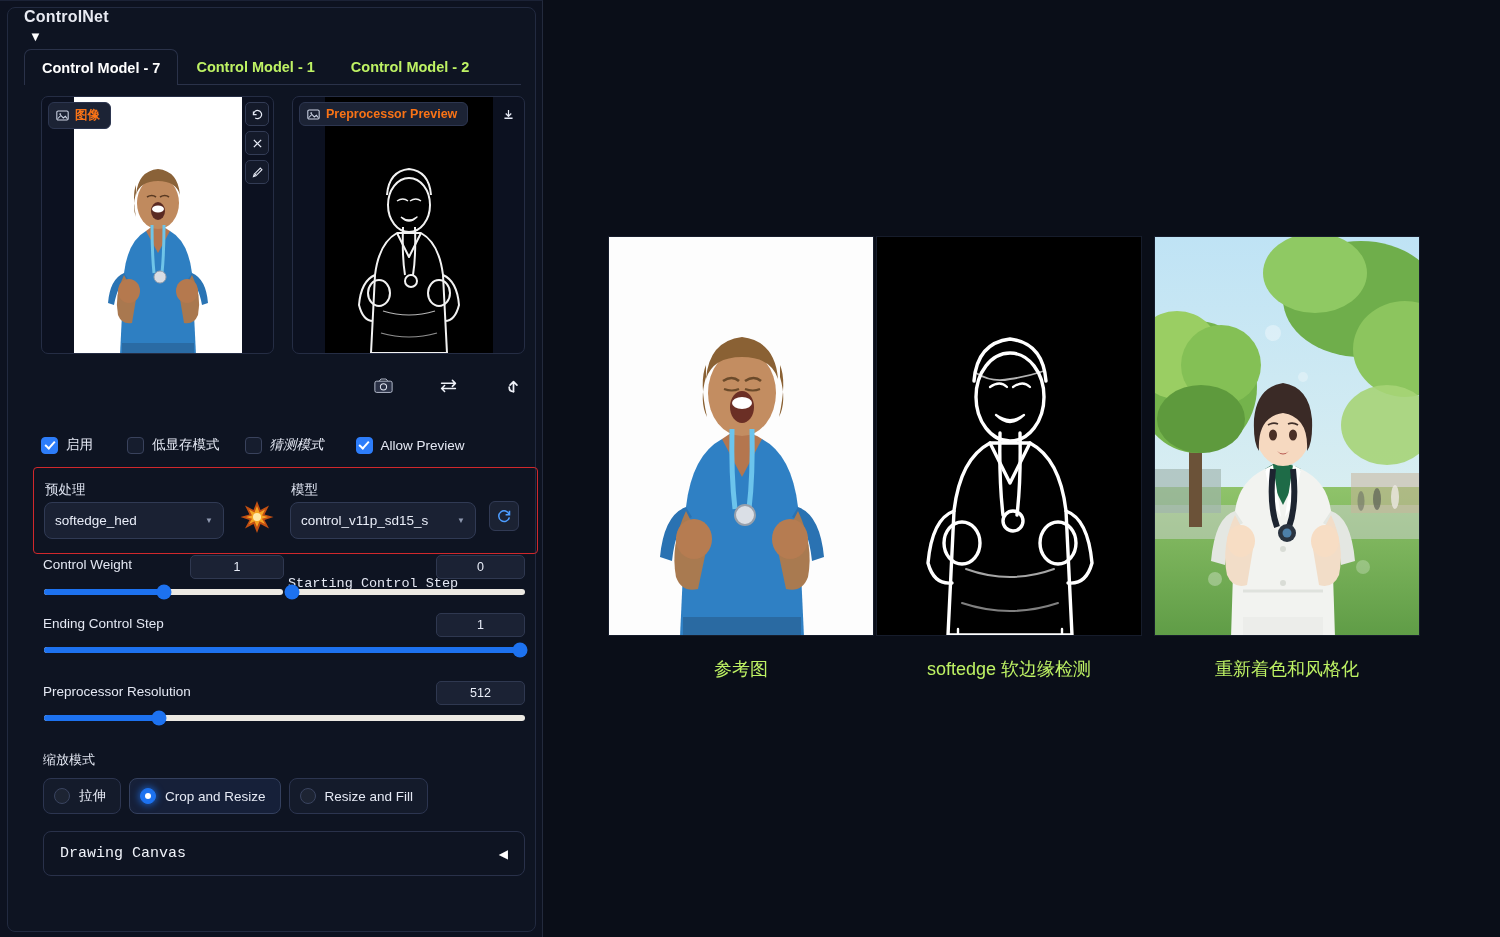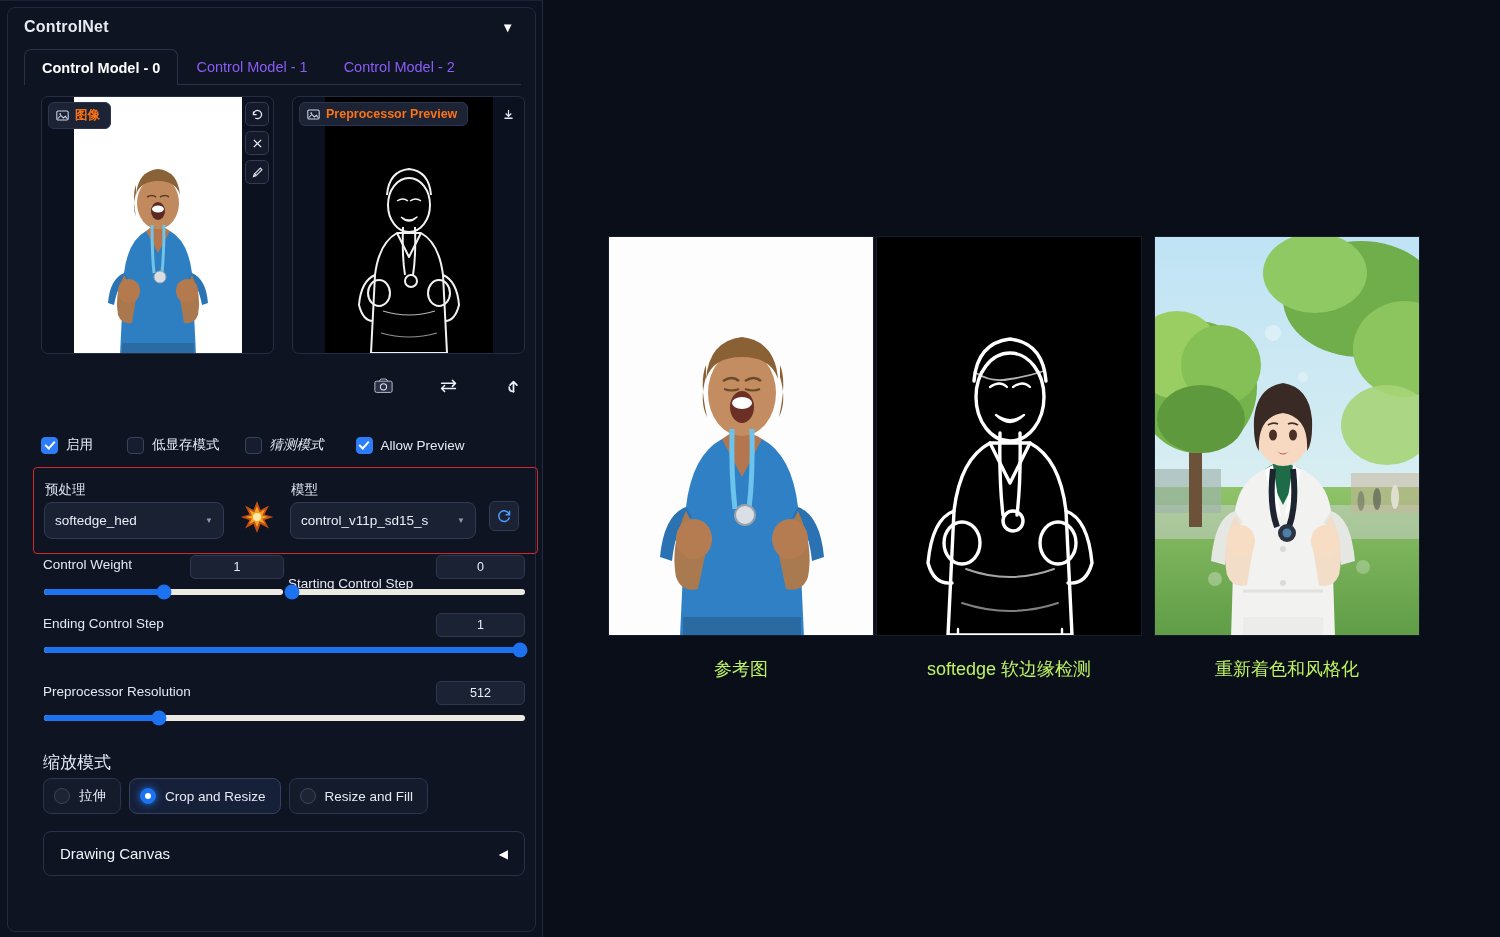--- a/index.html
+++ b/index.html
@@ -21,43 +21,45 @@
   }
   #panel-inner {
     position: absolute; left: 7px; top: 6px;
     width: 529px; height: 925px;
     background: #0e1422;
     border: 1px solid #222a40;
     border-radius: 8px;
   }
   #cn-header {
     position: absolute; left: 0; top: 0; width: 100%; height: 38px;
-    display: flex; align-items: center; justify-content: space-between;
+    display: flex; align-items: flex-start; justify-content: space-between;
     padding: 0 16px;
+    flex-direction: column;
   }
   #cn-title {
     color: #e8eaf2; font-size: 16px; font-weight: 600; letter-spacing: .2px;
   }
   #cn-collapse {
     color: #ffffff; font-size: 13px; line-height: 1; cursor: pointer;
     padding: 3px 5px; border-radius: 3px;
   }
 
   
   #tabs {
     position: absolute; left: 16px; top: 41px; width: 497px; height: 36px;
     border-bottom: 1px solid #2a3249;
     display: flex; align-items: flex-end;
   }
   .tab {
     height: 35px; padding: 0 17px;
     display: flex; align-items: center;
-    font-size: 14.5px; color: #8b5cf6; cursor: pointer;
+    font-size: 14.5px; color: #bef264; cursor: pointer;
     border: 1px solid transparent; border-bottom: none;
     border-radius: 7px 7px 0 0;
+    font-weight: bold;
   }
   .tab.active {
     color: #ffffff; font-weight: 700;
     background: #0e1422;
     border-color: #2a3249;
     margin-bottom: -1px;
     height: 36px;
   }
 
   
@@ -181,34 +183,34 @@
   }
   .fill { position: absolute; left: 0; top: 0; height: 100%; border-radius: 4px; background: #1d72f0; }
   .knob {
     position: absolute; top: 50%; width: 15px; height: 15px; border-radius: 50%;
     background: #1d72f0; transform: translate(-50%, -50%);
   }
 
   #s-cw-label { position: absolute; left: 35px; top: 549px; }
   #s-cw-num   { left: 182px; top: 547px; width: 94px; }
   #s-cw-track { left: 36px; top: 581px; width: 239px; }
-  #s-scs-label{ position: absolute; left: 280px; top: 568px; }
+  #s-scs-label{ position: absolute; left: 280px; top: 568px; font-family: Liberation Mono, monospace; }
   #s-scs-num  { left: 428px; top: 547px; width: 89px; }
   #s-scs-track{ left: 280px; top: 581px; width: 237px; }
 
   #s-ecs-label{ position: absolute; left: 35px; top: 608px; }
   #s-ecs-num  { left: 428px; top: 605px; width: 89px; }
   #s-ecs-track{ left: 36px; top: 639px; width: 481px; }
 
   #s-pr-label { position: absolute; left: 35px; top: 676px; }
   #s-pr-num   { left: 428px; top: 673px; width: 89px; }
   #s-pr-track { left: 36px; top: 707px; width: 481px; }
 
   
-  #resize-title { position: absolute; left: 35px; top: 743px; color:#e4e8f3; font-size:17px; }
+  #resize-title { position: absolute; left: 35px; top: 743px; color:#e4e8f3; font-size:13px; }
   #radio-row { position: absolute; left: 35px; top: 770px; display: flex; gap: 8px; align-items: flex-end; }
   .radio-pill {
     height: 36px; border: 1px solid #2c3550; border-radius: 8px;
     background: #141b2b; display: flex; align-items: center;
     padding: 0 14px 0 10px; cursor: pointer;
   }
   .radio-pill.sel { border-color: #34405e; background: #162039; }
   .rdo {
     width: 16px; height: 16px; border-radius: 50%;
     background: #1d2433; border: 1px solid #3a4460; flex: none;
@@ -218,21 +220,21 @@
   .rdo.on::after { content:""; width:6px; height:6px; border-radius:50%; background:#fff; }
   .radio-label { color: #e5e9f4; font-size: 13.5px; margin-left: 9px; white-space: nowrap; }
 
   
   #drawing-canvas {
     position: absolute; left: 35px; top: 823px; width: 482px; height: 45px;
     border: 1px solid #29314a; border-radius: 8px;
     display: flex; align-items: center; justify-content: space-between;
     padding: 0 16px; cursor: pointer;
   }
-  #dc-label { color: #f0f3fa; font-size: 15px; }
+  #dc-label { color: #f0f3fa; font-size: 15px; font-family: Liberation Mono, monospace; }
   #dc-caret { color: #ffffff; font-size: 12px; }
 
   
   #results { position: absolute; left: 608px; top: 236px; width: 816px; height: 450px; }
   .result-col { position: absolute; top: 0; width: 266px; }
   #col-0 { left: 0; }
   #col-1 { left: 268px; }
   #col-2 { left: 546px; }
   .result-img {
     width: 100%; height: 400px; position: relative; overflow: hidden;
@@ -251,21 +253,21 @@
 <div id="controlnet-panel">
   <div id="panel-inner">
 
     <div id="cn-header">
       <span id="cn-title">ControlNet</span>
       <span id="cn-collapse">▼</span>
     </div>
 
     <div id="tabs">
       <div class="tab active">
-        <span>Control Model - 0</span>
+        <span>Control Model - 7</span>
       </div>
       <div class="tab">
         <span>Control Model - 1</span>
       </div>
       <div class="tab">
         <span>Control Model - 2</span>
       </div>
     </div>
 
     <div id="img-area">

